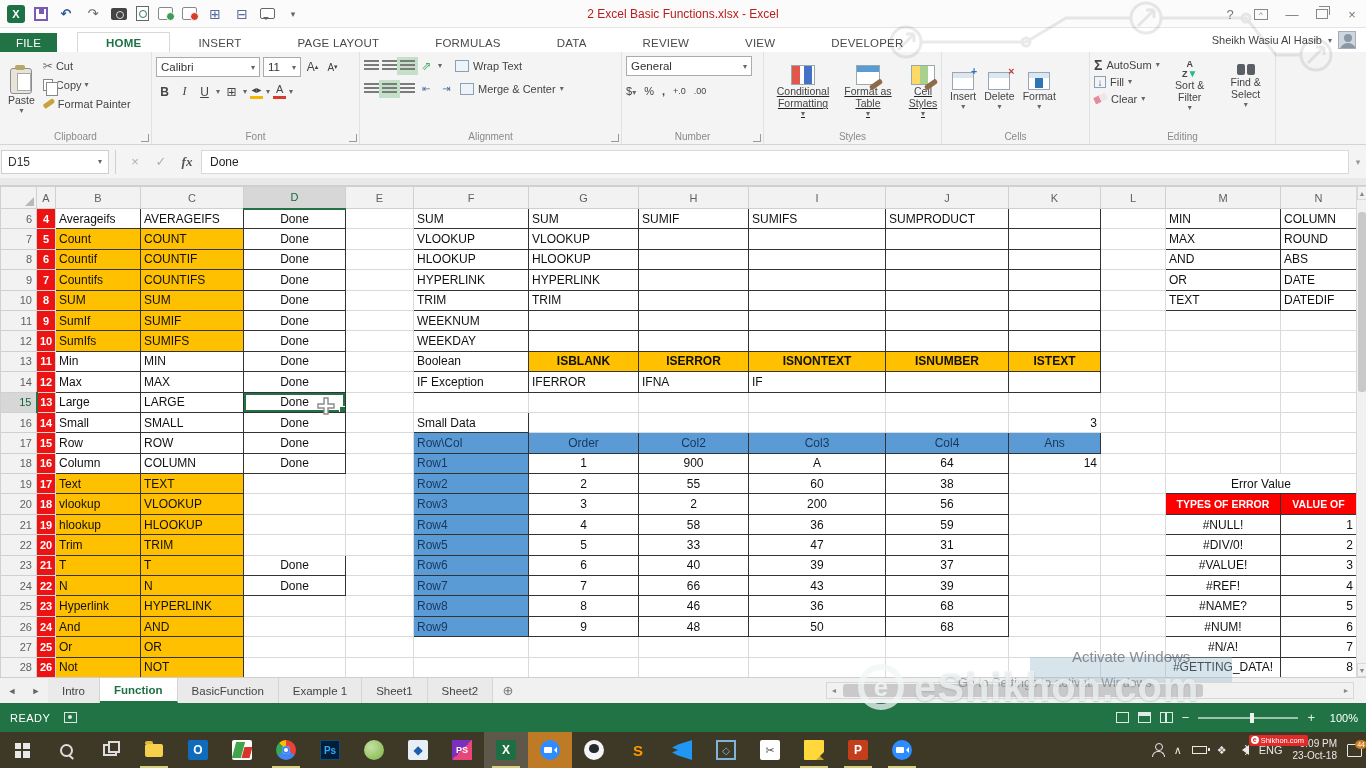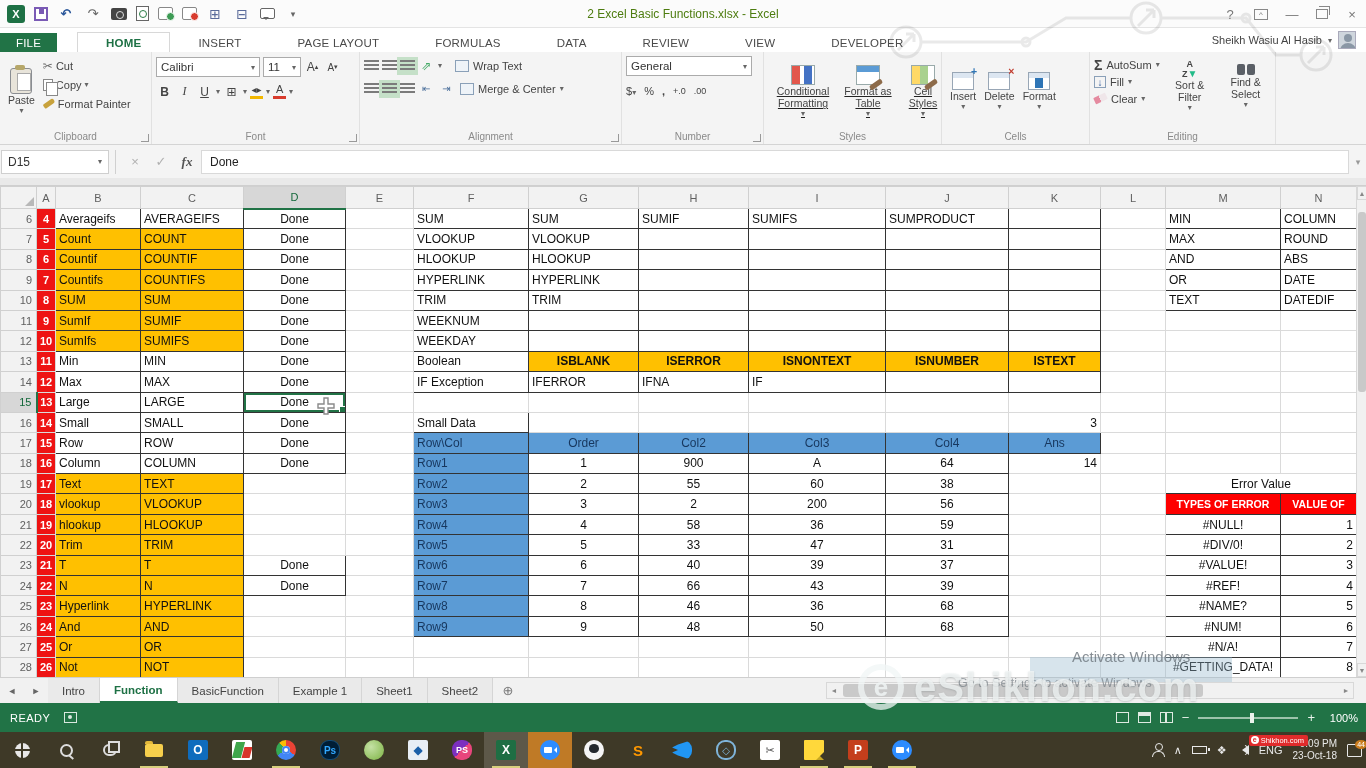--- a/index.html
+++ b/index.html
@@ -19,21 +19,21 @@
   .qi.camera::after { content:""; position:absolute; left:5px; top:3px; width:6px; height:6px; border:1.5px solid #ddd; border-radius:50%; }
   .qi.lens { width:13px; height:15px; border:1.5px solid #666; position:relative; background:#fff; }
   .qi.lens::after { content:""; position:absolute; left:2px; top:3px; width:6px; height:6px; border:1.5px solid #2b7d46; border-radius:50%; }
   .qi.recg, .qi.recr { width:15px; height:13px; border:1.5px solid #888; border-radius:2px; position:relative; background:#fff; }
   .qi.recg::after { content:""; position:absolute; right:-3px; bottom:-2px; width:7px; height:7px; background:#3d9b54; border-radius:50%; border:1px solid #fff; }
   .qi.recr::after { content:""; position:absolute; right:-3px; bottom:-2px; width:7px; height:7px; background:#d83b2d; border-radius:50%; border:1px solid #fff; }
   .qi.grid1, .qi.grid2 { font-size:14px; color:#5a6b9a; }
   .qi.callout { width:15px; height:11px; border:1.5px solid #666; border-radius:2px; position:relative; background:#fff; }
   .qi.callout::after { content:""; position:absolute; left:2px; bottom:-5px; border:3px solid transparent; border-top-color:#666; }
   .qi.small { font-size:9px; }
-  .title-text { position:absolute; left:0; right:0; text-align:center; font-size:12px; color:#4d7c0f; pointer-events:none; }
+  .title-text { position:absolute; left:0; right:0; text-align:center; font-size:12px; color:#b91c1c; pointer-events:none; }
   .win-controls { position:absolute; right:6px; top:0; height:28px; display:flex; align-items:center; gap:16px; color:#777; }
   .wc { font-size:13px; width:16px; text-align:center; }
   .wc.box { width:14px; height:11px; border:1px solid #888; font-size:8px; line-height:9px; }
   .wc.restore { position:relative; width:12px; height:10px; border:1px solid #888; background:#fbfbfb; }
   .wc.restore::after { content:""; position:absolute; left:2px; top:-4px; width:10px; height:8px; border:1px solid #888; border-bottom:none; border-left:none; }
 
   
   .wm-circuit { position:absolute; top:0; right:0; width:520px; height:80px; pointer-events:none; opacity:.10; z-index:5; }
 
   
@@ -177,21 +177,21 @@
   .zoom-track { width:100px; height:2px; background:#9cc3ab; position:relative; }
   .zoom-knob { position:absolute; left:52px; top:-4px; width:4px; height:10px; background:#eaf3ec; }
   .sb-zoom { font-size:11px; width:34px; text-align:right; }
 
   
   .taskbar { height:36px; background:#3e3927; display:flex; align-items:stretch; position:relative; }
   .tb-cell { width:44px; display:flex; align-items:center; justify-content:center; position:relative; }
   .tb-cell.active { background:rgba(255,255,255,.16); }
   .tb-cell.hl { background:#bf7a26; }
   .tb-cell.u::after { content:""; position:absolute; bottom:0; left:8px; right:8px; height:2px; background:#d8cf7d; }
-  .tbi { width:20px; height:20px; display:flex; align-items:center; justify-content:center; font-weight:bold;border-radius:9px; }
+  .tbi { width:20px; height:20px; display:flex; align-items:center; justify-content:center; font-weight:bold; }
   .tbi.start { width:15px; height:15px; background:linear-gradient(#3e3927,#3e3927) center/2px 100% no-repeat, linear-gradient(#3e3927,#3e3927) center/100% 2px no-repeat, #e8e8e8; }
   .tbi.search { position:relative; } .tbi.search::before { content:""; width:9px; height:9px; border:2px solid #ddd; border-radius:50%; } .tbi.search::after { content:""; position:absolute; right:2px; bottom:2px; width:6px; height:2px; background:#ddd; transform:rotate(40deg); }
   .tbi.taskview { width:14px; height:12px; border:2px solid #ddd; position:relative; } .tbi.taskview::after{ content:""; position:absolute; right:-5px; top:-5px; width:8px; height:8px; border:2px solid #ddd; background:#3e3927; }
   .tbi.explorer { width:18px; height:13px; background:#f6cf4c; border-radius:2px; position:relative; } .tbi.explorer::before { content:""; position:absolute; top:-3px; left:0; width:8px; height:3px; background:#e3b83a; border-radius:2px 2px 0 0; }
   .tbi.outlook { background:#0f6cbd; color:#fff; font-size:12px; border-radius:2px; }
   .tbi.recorder { background:#fff; border-radius:2px; overflow:hidden; position:relative; } .tbi.recorder::before { content:""; position:absolute; left:2px; top:2px; width:9px; height:16px; background:#3fa64b; transform:skewX(-15deg); } .tbi.recorder::after { content:""; position:absolute; right:1px; bottom:2px; width:8px; height:11px; background:#d8352a; transform:skewX(-15deg); }
   .tbi.chrome { border-radius:50%; background:conic-gradient(#ea4335 0 33%, #4285f4 33% 66%, #34a853 66% 88%, #fbbc05 88%); position:relative; } .tbi.chrome::after { content:""; position:absolute; left:6px; top:6px; width:8px; height:8px; background:#fff; border-radius:50%; box-shadow:inset 0 0 0 2px #4285f4; }
   .tbi.photoshop { background:#001e36; color:#31a8ff; font-size:10px; border:1px solid #31a8ff55; }
   .tbi.android { border-radius:50%; background:radial-gradient(circle at 35% 35%, #c5e1a5, #7cb342); }
   .tbi.vbox { background:#e8eef5; border-radius:2px; color:#1a5fa8; font-size:12px; }

